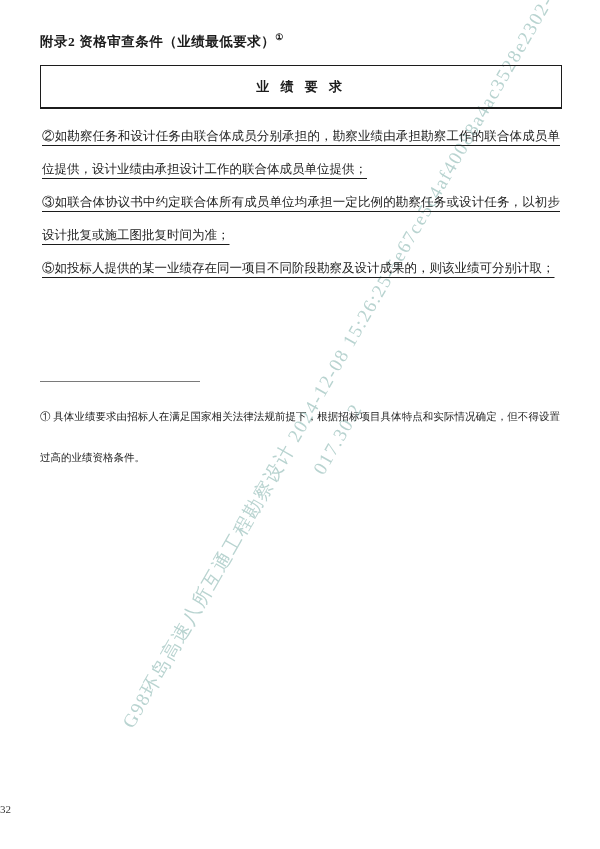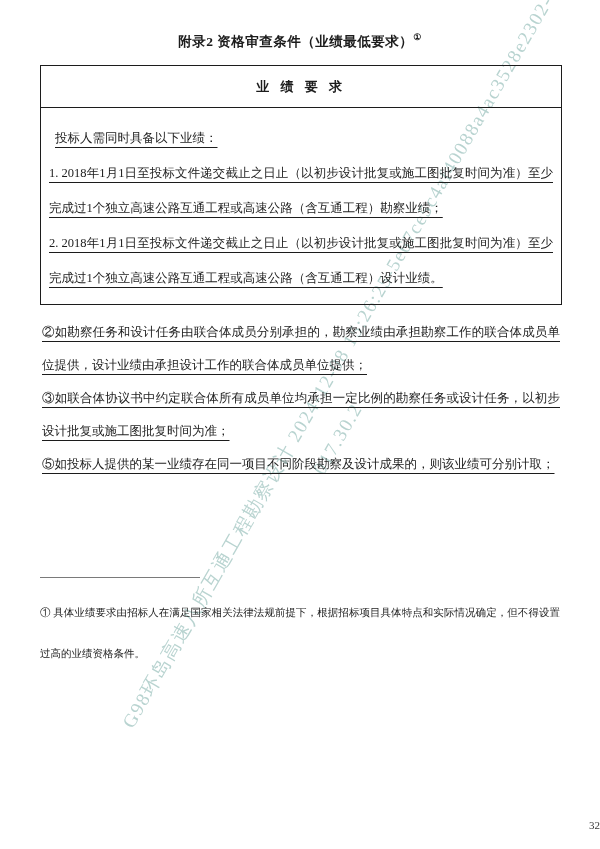--- a/index.html
+++ b/index.html
@@ -19,21 +19,21 @@
     font-size:19px; letter-spacing:1.5px;
     opacity:0.55;
     transform:rotate(-60deg);
   }
   .wm-line-1 { width:770px; left:-65px; top:380px; text-align:center; }
   .wm-line-2 { width:120px; left:278px; top:428px; text-align:center; }
 
   .content { position:relative; z-index:2; padding:0 40px; }
 
   .doc-title {
-    text-align:center; font-weight:bold; font-size:13.5px;
+    text-align:left; font-weight:bold; font-size:13.5px;
     padding-top:32px; margin:0 0 14px 0; letter-spacing:0.5px;
   }
   .doc-title sup { font-size:9px; }
 
   
   .req-table {
     border:1.6px solid #1c1c1c;
     width:520px;
   }
   .req-header {
@@ -56,46 +56,41 @@
   .notes p { margin:0; text-align:justify; padding-left:2px; }
 
   
   .footnote-sep {
     border:none; border-top:1.2px solid #7a7a7a;
     width:160px; margin:96px 0 0 0;
   }
   .footnote { margin-top:14px; font-size:10.5px; line-height:41px; text-align:justify; }
 
   .page-number {
-    position:absolute; bottom:18px; left:0; right:0;
-    text-align:right; font-size:11px; color:#3a3a3a;
+    position:absolute; bottom:34px; left:0; right:0;
+    text-align:left; font-size:11px; color:#3a3a3a;
     z-index:2;
   }
 </style>
 </head>
 <body>
 
 <div class="page">
 
   <div class="watermark">
     <div class="wm-line wm-line-1" style="color: rgb(127, 176, 170);">G98环岛高速八所互通工程勘察设计 2024-12-08 15:26:25-5e67ce5c4af40088a4ac3528e2302-7.8.2</div>
     <div class="wm-line wm-line-2" style="color: rgb(127, 176, 170);">017.30.2</div>
   </div>
 
   <div class="content">
 
     <h1 class="doc-title"><span>附录2 资格审查条件（业绩最低要求）</span><sup>①</sup></h1>
 
     <div class="req-table">
       <div class="req-header">业 绩 要 求</div>
-      <div class="req-body">
-        <p class="intro-indent"><span class="u">投标人需同时具备以下业绩：</span></p>
-        <p><span class="u">1. 2018年1月1日至投标文件递交截止之日止（以初步设计批复或施工图批复时间为准）至少完成过1个独立高速公路互通工程或高速公路（含互通工程）勘察业绩；</span></p>
-        <p><span class="u">2. 2018年1月1日至投标文件递交截止之日止（以初步设计批复或施工图批复时间为准）至少完成过1个独立高速公路互通工程或高速公路（含互通工程）设计业绩。</span></p>
-      </div>
     </div>
 
     <div class="notes">
       <p><span class="u">②如勘察任务和设计任务由联合体成员分别承担的，勘察业绩由承担勘察工作的联合体成员单位提供，设计业绩由承担设计工作的联合体成员单位提供；</span></p>
       <p><span class="u">③如联合体协议书中约定联合体所有成员单位均承担一定比例的勘察任务或设计任务，以初步设计批复或施工图批复时间为准；</span></p>
       <p><span class="u">⑤如投标人提供的某一业绩存在同一项目不同阶段勘察及设计成果的，则该业绩可分别计取；</span></p>
     </div>
 
     <hr class="footnote-sep">
 

